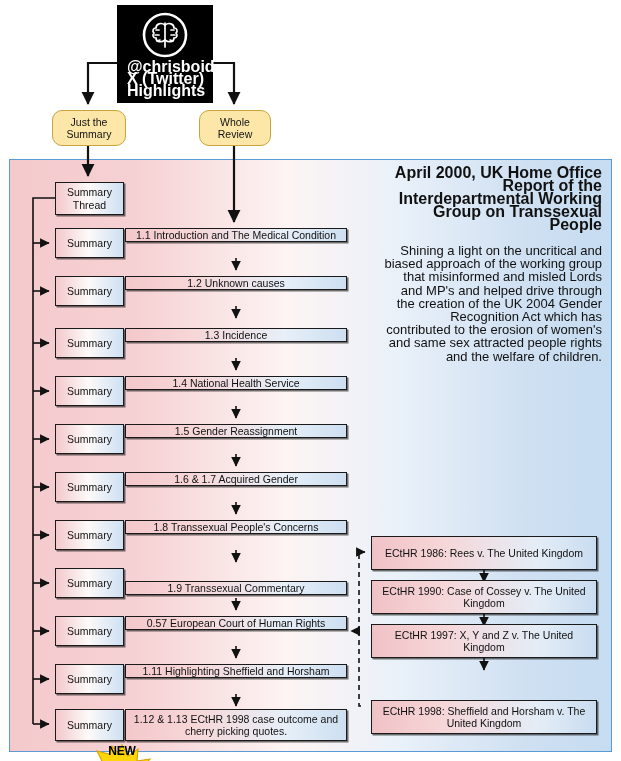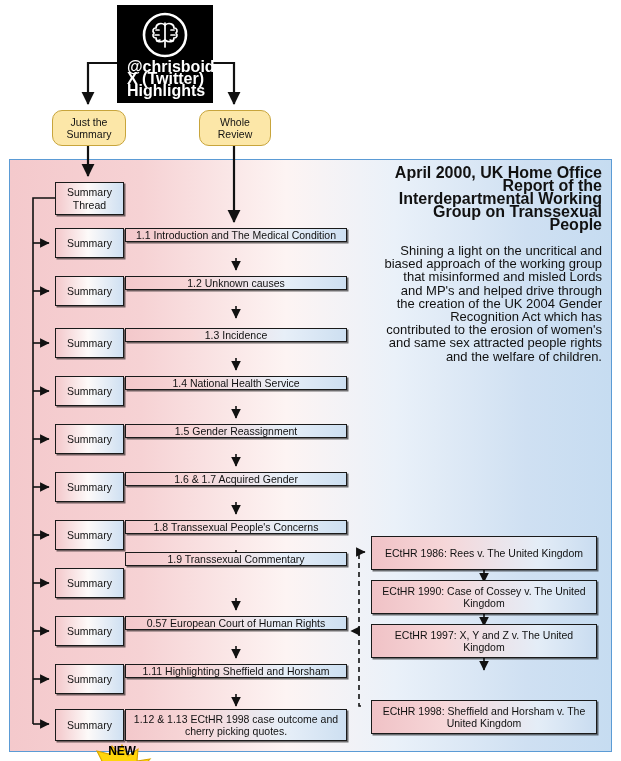--- a/index.html
+++ b/index.html
@@ -228,21 +228,21 @@
     </div>
     <div class="abs box grad-sum sum-cell" style="top: 520px;">
       <span>Summary</span>
     </div>
     <div class="abs box grad-title title-cell" style="top: 520px;">
       <span style="padding: 0px 6px;">1.8 Transsexual People's Concerns</span>
     </div>
     <div class="abs box grad-sum sum-cell" style="top: 568px;">
       <span>Summary</span>
     </div>
-    <div class="abs box grad-title title-cell" style="top: 552px;">
+    <div class="abs box grad-title title-cell" style="top: 581px;">
       <span style="padding: 0px 6px;">1.9 Transsexual Commentary</span>
     </div>
     <div class="abs box grad-sum sum-cell" style="top: 616px;">
       <span>Summary</span>
     </div>
     <div class="abs box grad-title title-cell" style="top: 616px;">
       <span style="padding: 0px 6px;">0.57 European Court of Human Rights</span>
     </div>
     <div class="abs box grad-sum sum-cell" style="top: 664px;">
       <span>Summary</span>

